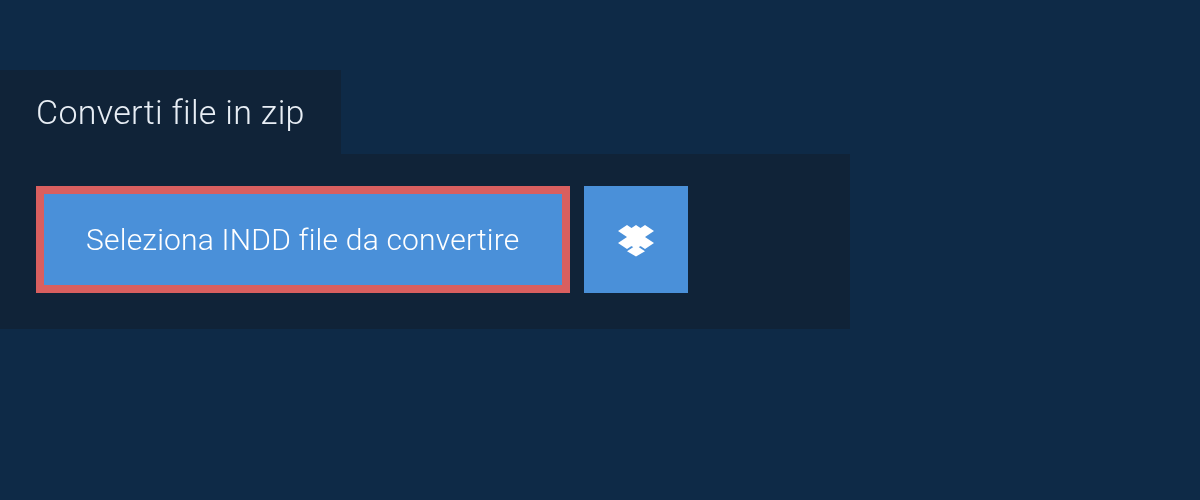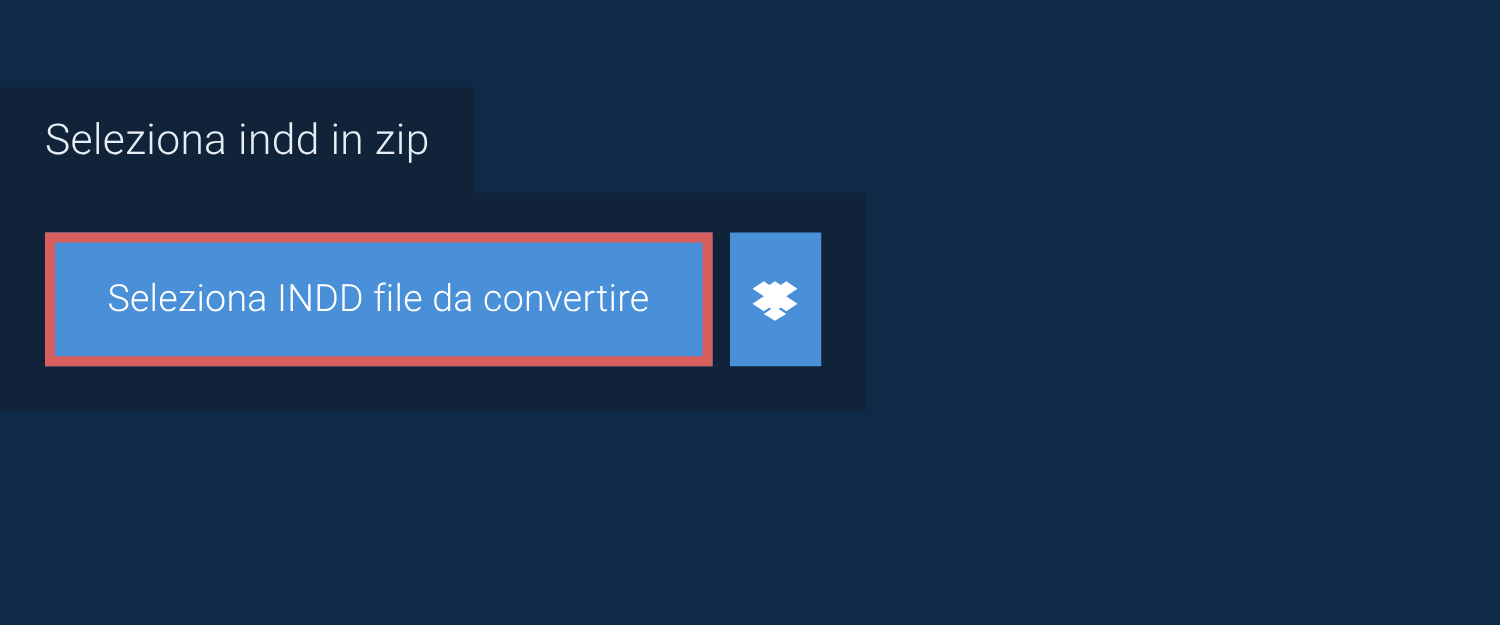--- a/index.html
+++ b/index.html
@@ -22,21 +22,21 @@
       background: #102338;
       color: #e8eef5;
       font-size: 34px;
       font-weight: 300;
       padding: 22px 36px;
       letter-spacing: 0.3px;
     }
     .panel {
       background: #102338;
       padding: 32px 36px 36px 36px;
-      width: 693px;
+      width: 850px;
     }
     .button-row {
       display: flex;
       gap: 14px;
       align-items: stretch;
     }
     .select-button {
       background: #4a90d9;
       border: 8px solid #d95f5f;
       color: #ffffff;
@@ -62,21 +62,21 @@
       width: 36px;
       height: 36px;
       fill: #ffffff;
     }
   </style>
 </head>
 <body>
 
 <div class="tab-container">
   <div class="tab">
-    <span>Seleziona indd in zip</span>
+    <span>Converti file in zip</span>
   </div>
   <div class="panel">
     <div class="button-row">
       <div class="select-button">
         <span>Seleziona INDD file da convertire</span>
       </div>
       <div class="dropbox-button">
         <svg viewBox="0 0 24 24">
           <path d="M6 2L0 6l6 4-6 4 6 4 6-4 6 4 6-4-6-4 6-4-6-4-6 4-6-4zm6 8l6-4-6-4-6 4 6 4zm0 0l-6 4 6 4 6-4-6-4zm-6 9.5l6 3.5 6-3.5-6-4-6 4z"></path>
         </svg>

